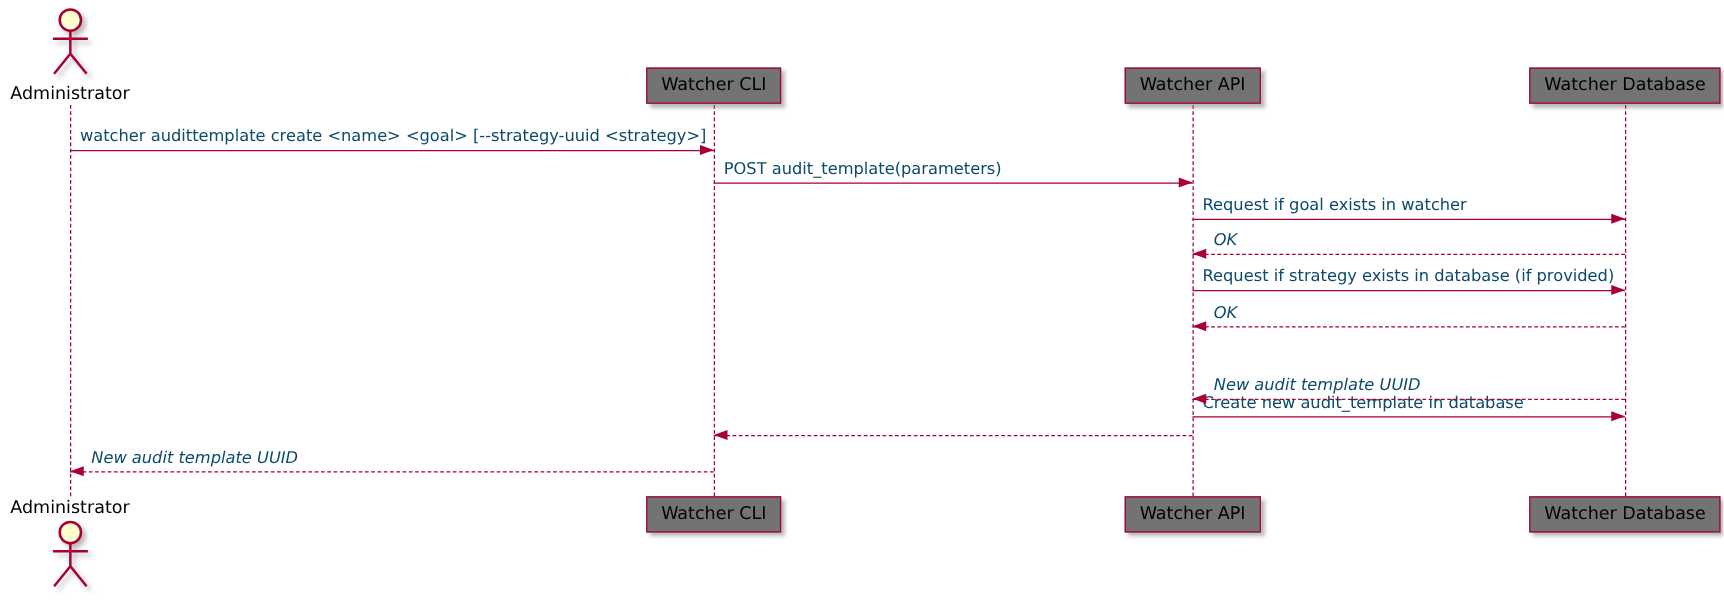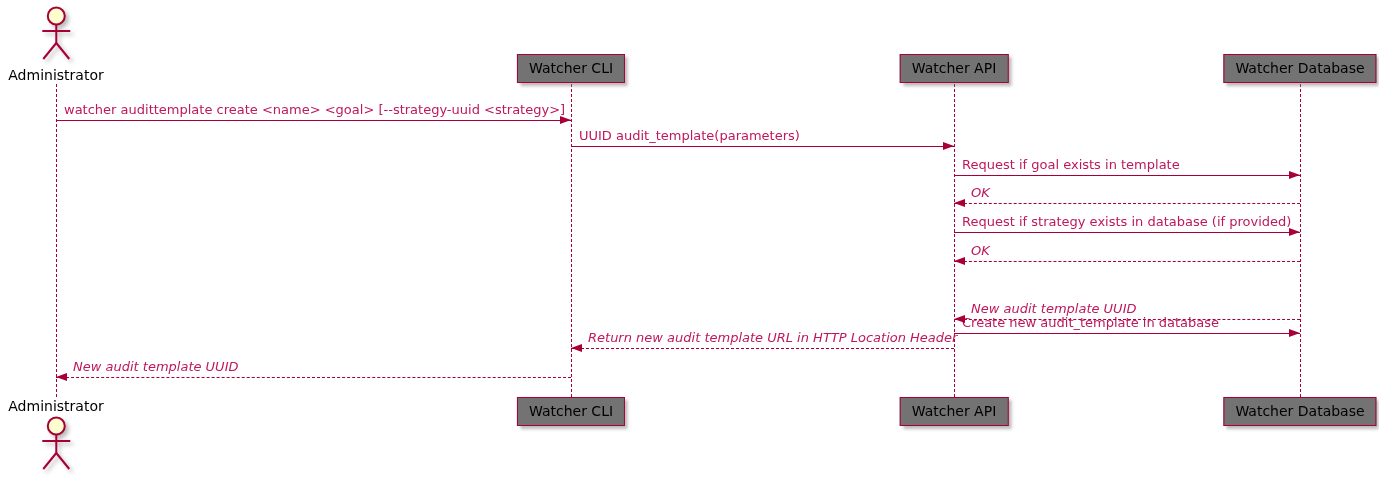--- a/index.html
+++ b/index.html
@@ -58,21 +58,21 @@
   .message {
     position: absolute;
     height: 24px;
   }
   .msg-label {
     position: absolute;
     top: 0;
     left: 0;
     font-size: 13px;
     line-height: 15px;
-    color: #be185d;
+    color: #0c4a6e;
     white-space: nowrap;
     padding-left: 8px;
   }
   .message.rtl .msg-label { padding-left: 17px; font-style: italic; }
   .msg-line {
     position: absolute;
     top: 18px;
     left: 0;
     right: 0;
     height: 0;
@@ -115,27 +115,27 @@
   <div class="participant" style="left:954px; top:54px;">Watcher API</div>
   <div class="participant" style="left:1300px; top:54px;">Watcher Database</div>
 
   <div class="message ltr solid" style="left:56px; top:102px; width:515px;">
     <div class="msg-label">watcher audittemplate create &lt;name&gt; &lt;goal&gt; [--strategy-uuid &lt;strategy&gt;]</div>
     <div class="msg-line"></div>
     <div class="arrowhead right"></div>
   </div>
 
   <div class="message ltr solid" style="left:571px; top:128px; width:383px;">
-    <div class="msg-label">UUID audit_template(parameters)</div>
+    <div class="msg-label">POST audit_template(parameters)</div>
     <div class="msg-line"></div>
     <div class="arrowhead right"></div>
   </div>
 
   <div class="message ltr solid" style="left:954px; top:157px; width:346px;">
-    <div class="msg-label">Request if goal exists in template</div>
+    <div class="msg-label">Request if goal exists in watcher</div>
     <div class="msg-line"></div>
     <div class="arrowhead right"></div>
   </div>
 
   <div class="message rtl dashed" style="left:954px; top:185px; width:346px;">
     <div class="msg-label">OK</div>
     <div class="msg-line"></div>
     <div class="arrowhead left"></div>
   </div>
 
@@ -157,21 +157,20 @@
     <div class="arrowhead right"></div>
   </div>
 
   <div class="message rtl dashed" style="left:954px; top:301px; width:346px;">
     <div class="msg-label">New audit template UUID</div>
     <div class="msg-line"></div>
     <div class="arrowhead left"></div>
   </div>
 
   <div class="message rtl dashed" style="left:571px; top:330px; width:383px;">
-    <div class="msg-label">Return new audit template URL in HTTP Location Header</div>
     <div class="msg-line"></div>
     <div class="arrowhead left"></div>
   </div>
 
   <div class="message rtl dashed" style="left:56px; top:359px; width:515px;">
     <div class="msg-label">New audit template UUID</div>
     <div class="msg-line"></div>
     <div class="arrowhead left"></div>
   </div>
 

